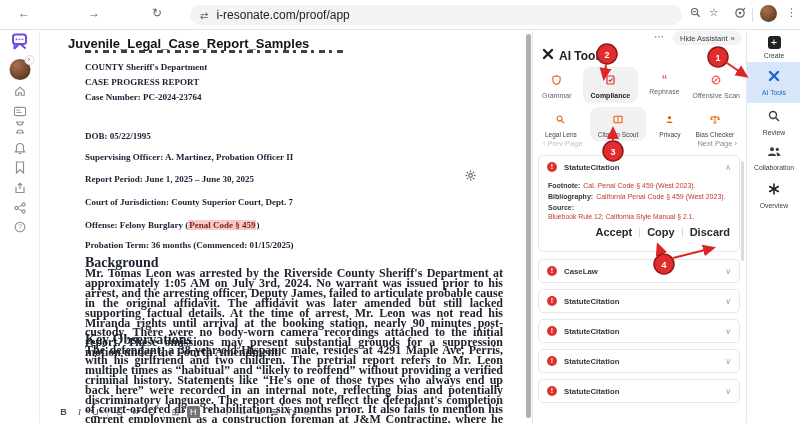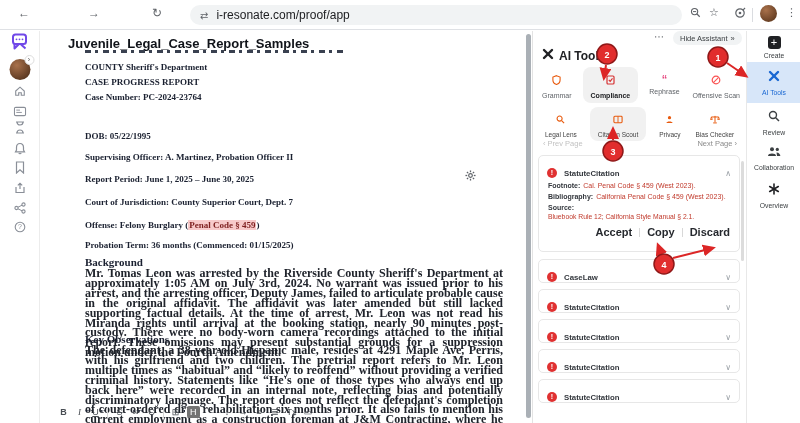--- a/index.html
+++ b/index.html
@@ -33,21 +33,21 @@
   
   .docarea { position:absolute; left:41px; top:31px; width:491px; height:392px; background:#fff; }
   .doctitle { position:absolute; left:27px; top:5px; font-size:13px; font-weight:bold; color:#101319; }
   .docpage { position:absolute; left:44px; top:19px; width:418px; height:352px;
              font-family:"Liberation Serif", serif; color:#1a2030; }
   .docpage > div { position:absolute; left:0; width:418px; }
   .clipline { height:3px; overflow:hidden;
       background:repeating-linear-gradient(90deg,#3a4150 0 6px,transparent 6px 10px,#3a4150 10px 13px,transparent 13px 18px);
       width:260px !important; }
   .fld { font-size:9px; font-weight:bold; line-height:11px; }
-  .dh  { font-size:11px; font-weight:bold; line-height:11px;font-family:Liberation Serif, serif; }
+  .dh  { font-size:14px; font-weight:bold; line-height:11px;font-family:Liberation Serif, serif; }
   .para { font-size:12px; line-height:9.9px; text-align:justify; color:#20242c;font-weight:bold; }
   .hl { background:#f7caca; color:#7d1f1f; padding:0 1px; }
   .clipfoot { height:4px; overflow:hidden; font-size:9px; font-weight:bold; }
   .gear { position:absolute; left:424px; top:136px; color:#5f6368; }
   .dscroll { position:absolute; left:485px; top:3px; width:5px; height:384px; background:#aab0b6; border-radius:3px; }
 
   
   .dtoolbar { position:absolute; left:18px; top:373px; height:16px; display:flex; align-items:center; gap:7px;
               font-size:9px; color:#4a4f55; }
   .dtoolbar .ti { min-width:9px; text-align:center; cursor:default; }
@@ -73,21 +73,21 @@
   .subtabs { position:absolute; left:10px; top:76px; width:196px; display:flex; align-items:center; gap:11px; }
   .stab { display:flex; flex-direction:column; align-items:center; gap:3px; padding:3px 2px; }
   .stab .tl { font-size:6.5px; color:#444; white-space:nowrap; }
   .stab.active { background:#f1f1f1; border-radius:8px; padding:3px 8px; }
   .pager { position:absolute; left:10px; top:108px; width:194px; display:flex; justify-content:space-between;
            font-size:7.5px; }
   .pager .prev { color:#c2c2c2; } .pager .next { color:#8b8b8b; }
 
   .cards { position:absolute; left:5px; top:124px; width:202px; }
   .card { background:#fff; border:1px solid #e7e7e7; border-radius:5px; margin-bottom:6px; }
-  .chead { display:flex; align-items:flex-end; padding:0 8px; height:22px; }
+  .chead { display:flex; align-items:center; padding:0 8px; height:22px; }
   .alert { width:10px; height:10px; border-radius:50%; background:#e03131; color:#fff; font-size:7px;
            font-weight:bold; text-align:center; line-height:10px; flex:0 0 auto; }
   .cname { font-size:7.8px; font-weight:600; color:#33373d; margin-left:7px; flex:1; }
   .chev { font-size:8px; color:#9aa0a6; }
   .card.open { height:97px; margin-bottom:7px; }
   .crow { padding:0 9px; margin-top:4px; font-size:7px; }
   .clabel { font-weight:bold; color:#33373d; }
   .cval { color:#c0392b; margin-left:3px; }
   .csrc { padding:0 9px; margin-top:2px; font-size:6.8px; color:#c0392b; }
   .cbtns { display:flex; justify-content:flex-end; align-items:center; gap:7px; padding:6px 9px 0 0; }

